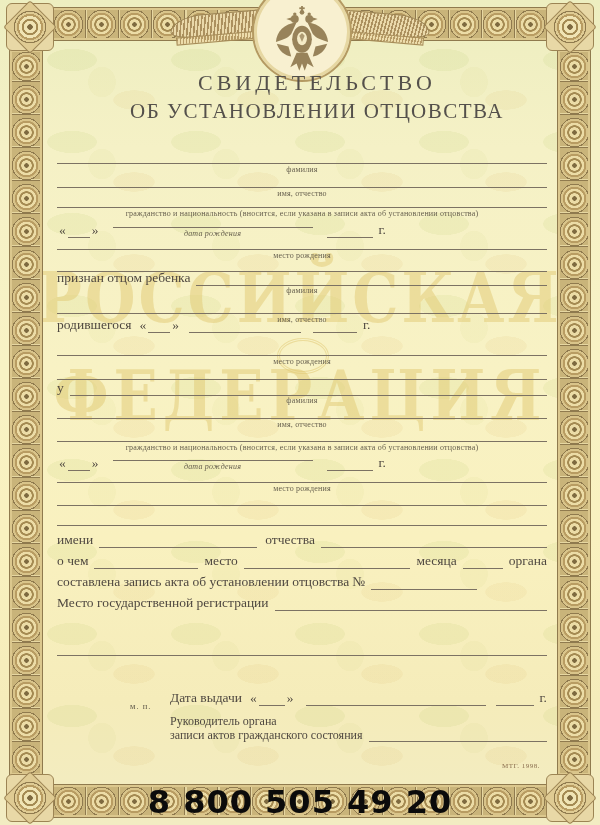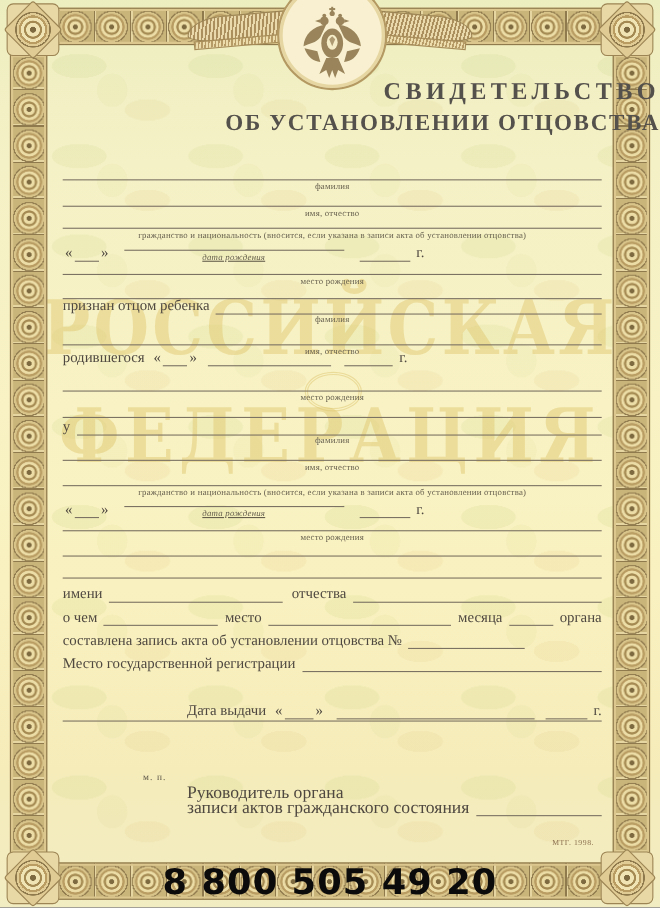--- a/index.html
+++ b/index.html
@@ -47,43 +47,43 @@
   .wing{position:absolute;top:13px;width:94px;height:21px;z-index:3;border:1px solid #9c8454;
     background:repeating-linear-gradient(100deg,#ab905e 0 1.6px,#ead9aa 1.6px 3.4px);}
   .wing::after{content:"";position:absolute;left:4px;right:4px;bottom:-7px;height:6px;border:1px solid #a78c58;
     background:repeating-linear-gradient(100deg,#b69b66 0 1.4px,#eddcab 1.4px 3px);}
   .wing.l{left:170px;border-radius:45% 4px 4px 45%/90% 10px 10px 40%;transform:rotate(-5deg);}
   .wing.r{right:170px;border-radius:4px 45% 45% 4px/10px 90% 40% 10px;transform:rotate(5deg);}
   .medallion{position:absolute;left:252px;top:-18px;width:96px;height:96px;border-radius:50%;z-index:4;
     background:#f8f0d0;border:2px solid #b49a62;box-shadow:inset 0 0 0 3px #e6d7a2;}
   .medallion svg{position:absolute;left:17px;top:22px;}
   
-  .title{position:absolute;left:0;right:0;top:70px;text-align:right;z-index:4;font-weight:bold;color:#54504b;margin-left:34px;}
+  .title{position:absolute;left:0;right:0;top:70px;text-align:center;z-index:4;font-weight:normal;color:#54504b;margin-left:34px;}
   .title .t1{font-size:22px;letter-spacing:4px;}
   .title .t2{font-size:21px;letter-spacing:1.5px;margin-top:3px;}
   .wm{position:absolute;left:0;right:0;text-align:center;z-index:1;font-weight:bold;
       font-family:"DejaVu Serif",serif;color:rgba(224,198,110,.48);white-space:nowrap;}
   .wm1{top:264px;font-size:58px;letter-spacing:3px;transform:scaleY(1.18);}
   .wm2{top:362px;font-size:58px;letter-spacing:5px;transform:scaleY(1.18);}
   .wm-orn{position:absolute;left:277px;top:338px;width:46px;height:30px;border:3px double rgba(224,198,110,.5);border-radius:50%;z-index:1;}
   
   .row{position:absolute;left:57px;right:53px;display:flex;align-items:flex-end;z-index:4;
        font-size:13.5px;line-height:16px;color:#4f4840;}
   .ln{border-bottom:1px solid #7c7263;height:16px;display:inline-block;}
   .fx{flex:1;}
   .seg{display:flex;flex-direction:column;align-items:center;}
   .seg .ln{align-self:stretch;}
   .sl{font-size:8px;line-height:9px;color:#655e4d;margin-top:1px;letter-spacing:.2px;white-space:nowrap;}
-  .it{font-style:italic;text-decoration:underline;}
+  .it{font-style:italic;}
   .sub{position:absolute;top:17px;left:0;right:0;text-align:center;font-size:8px;line-height:9px;color:#655e4d;letter-spacing:.2px;}
   .pfx{white-space:nowrap;padding-right:6px;}
   .sfx{white-space:nowrap;padding-left:6px;}
   .qt{padding:0 2px;}
   .mp{position:absolute;left:130px;top:701px;z-index:4;font-size:8.5px;letter-spacing:1px;color:#5c5547;}
-  .headblock{position:absolute;left:170px;right:53px;top:714px;z-index:4;font-size:16px;line-height:14px;color:#4f4840;}
+  .headblock{position:absolute;left:170px;right:53px;top:714px;z-index:4;font-size:12px;line-height:14px;color:#4f4840;}
   .headblock .l2{display:flex;align-items:flex-end;}
   .headblock .ln{height:12px;}
   .printer{position:absolute;left:502px;top:762px;z-index:4;font-size:7px;color:#8b6f4f;letter-spacing:.5px;}
   .phone{position:absolute;left:0;right:0;top:783px;z-index:6;text-align:center;
          font-family:"DejaVu Sans",sans-serif;font-weight:bold;font-size:32px;letter-spacing:1px;color:#0b0b0b;}
 </style>
 </head>
 <body>
 
 <div class="page">
@@ -264,21 +264,21 @@
     <span class="ln" style="width:106px"></span>
   </div>
   <div class="row" style="top:594px">
     <span class="pfx">Место государственной регистрации</span>
     <span class="ln fx"></span>
   </div>
   <div class="row" style="top:639px">
     <span class="ln fx"></span>
   </div>
 
-  <div class="row" style="top:637px;left:170px">
+  <div class="row" style="top:689px;left:170px">
     <span class="pfx">Дата выдачи</span>
     <span class="qt">«</span>
     <span class="ln" style="width:26px"></span>
     <span class="qt">»</span>
     <span class="ln fx" style="margin-left:10px"></span>
     <span class="ln" style="width:38px;margin-left:10px"></span>
     <span class="sfx">г.</span>
   </div>
   <div class="mp">м. п.</div>
   <div class="headblock">

